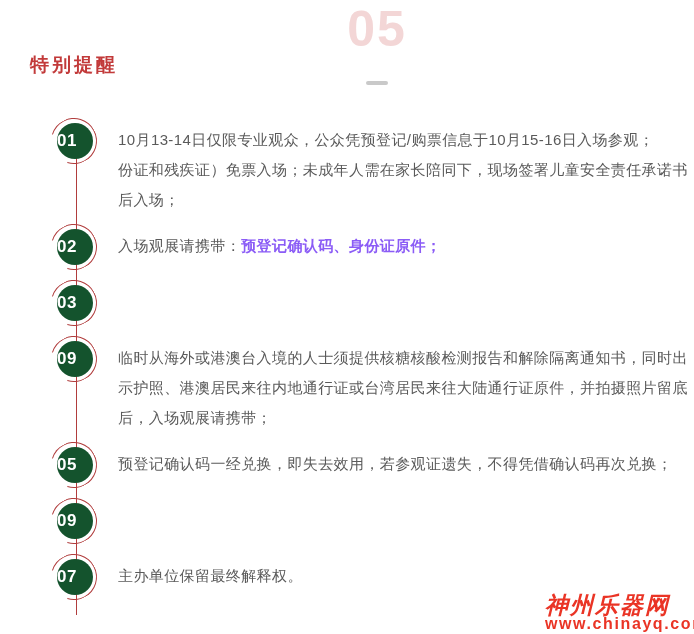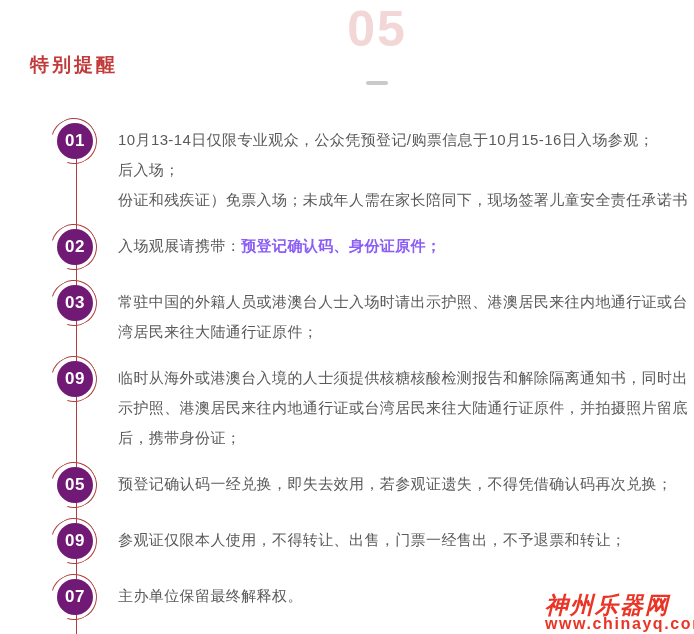--- a/index.html
+++ b/index.html
@@ -75,27 +75,26 @@
     width: 46px; height: 46px;
     border: 1.5px solid #b13d3d;
     border-left-color: transparent;
     border-radius: 50%;
     transform: rotate(-28deg);
   }
   .marker .badge {
     position: absolute;
     left: 0; top: 0;
     width: 36px; height: 36px;
-    background: #701a75;
+    background: #14532d;
     border-radius: 50%;
     color: #ffffff;
     font-weight: bold;
     font-size: 17px;
     line-height: 36px;
-    text-align: center;
     letter-spacing: 0.5px;
   }
 
   .content {
     color: #5a5a5a;
     font-size: 15px;
     letter-spacing: 0.4px;
   }
   .line {
     line-height: 30px;
@@ -136,75 +135,68 @@
 
   <div class="timeline">
 
     <div class="item">
       <div class="marker">
         <span class="arc"></span>
         <span class="badge">01</span>
       </div>
       <div class="content">
         <div class="line">10月13-14日仅限专业观众，公众凭预登记/购票信息于10月15-16日入场参观；</div>
+        <div class="line">份证和残疾证）免票入场；未成年人需在家长陪同下，现场签署儿童安全责任承诺书</div>
         <div class="line">后入场；</div>
-        <div class="line">份证和残疾证）免票入场；未成年人需在家长陪同下，现场签署儿童安全责任承诺书</div>
       </div>
     </div>
 
     <div class="item">
       <div class="marker">
         <span class="arc"></span>
         <span class="badge">02</span>
       </div>
       <div class="content">
         <div class="line"><span>入场观展请携带：</span><b>预登记确认码、身份证原件；</b></div>
       </div>
     </div>
 
     <div class="item">
       <div class="marker">
         <span class="arc"></span>
         <span class="badge">03</span>
-      </div>
-      <div class="content">
-        <div class="line">常驻中国的外籍人员或港澳台人士入场时请出示护照、港澳居民来往内地通行证或台</div>
-        <div class="line">湾居民来往大陆通行证原件；</div>
       </div>
     </div>
 
     <div class="item">
       <div class="marker">
         <span class="arc"></span>
         <span class="badge">09</span>
       </div>
       <div class="content">
         <div class="line">临时从海外或港澳台入境的人士须提供核糖核酸检测报告和解除隔离通知书，同时出</div>
         <div class="line">示护照、港澳居民来往内地通行证或台湾居民来往大陆通行证原件，并拍摄照片留底</div>
-        <div class="line">后，携带身份证；</div>
+        <div class="line">后，入场观展请携带；</div>
       </div>
     </div>
 
     <div class="item">
       <div class="marker">
         <span class="arc"></span>
         <span class="badge">05</span>
       </div>
       <div class="content">
         <div class="line">预登记确认码一经兑换，即失去效用，若参观证遗失，不得凭借确认码再次兑换；</div>
       </div>
     </div>
 
     <div class="item">
       <div class="marker">
         <span class="arc"></span>
         <span class="badge">09</span>
-      </div>
-      <div class="content">
-        <div class="line">参观证仅限本人使用，不得转让、出售，门票一经售出，不予退票和转让；</div>
       </div>
     </div>
 
     <div class="item">
       <div class="marker">
         <span class="arc"></span>
         <span class="badge">07</span>
       </div>
       <div class="content">
         <div class="line">主办单位保留最终解释权。</div>

